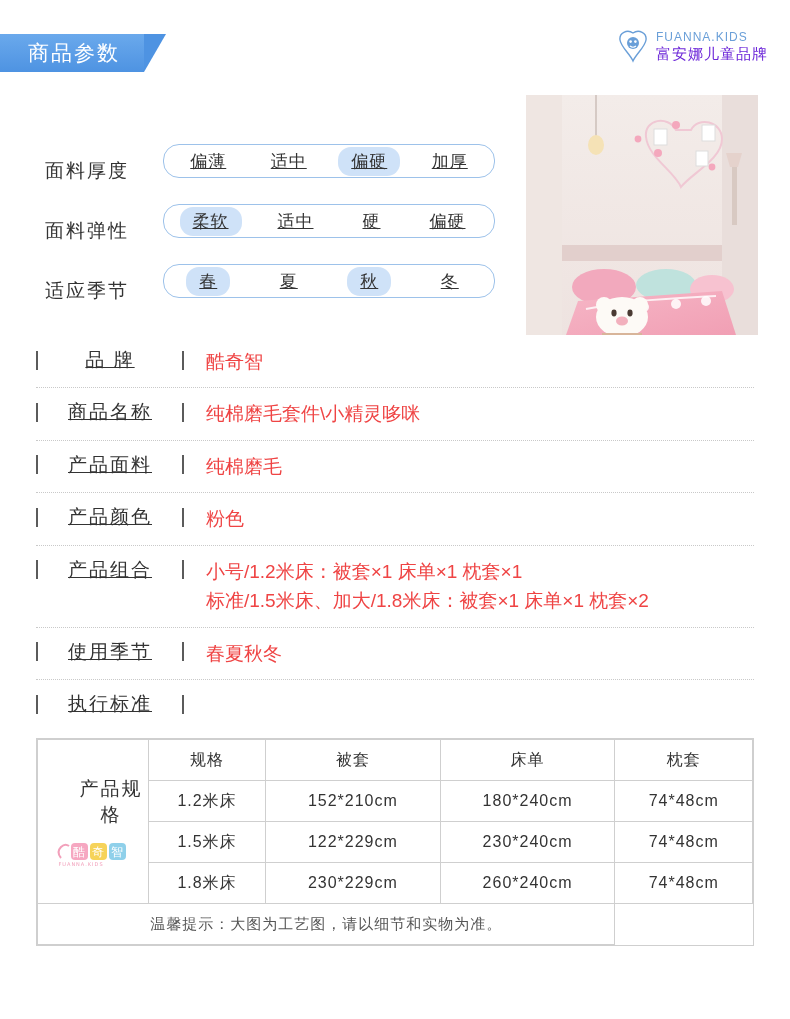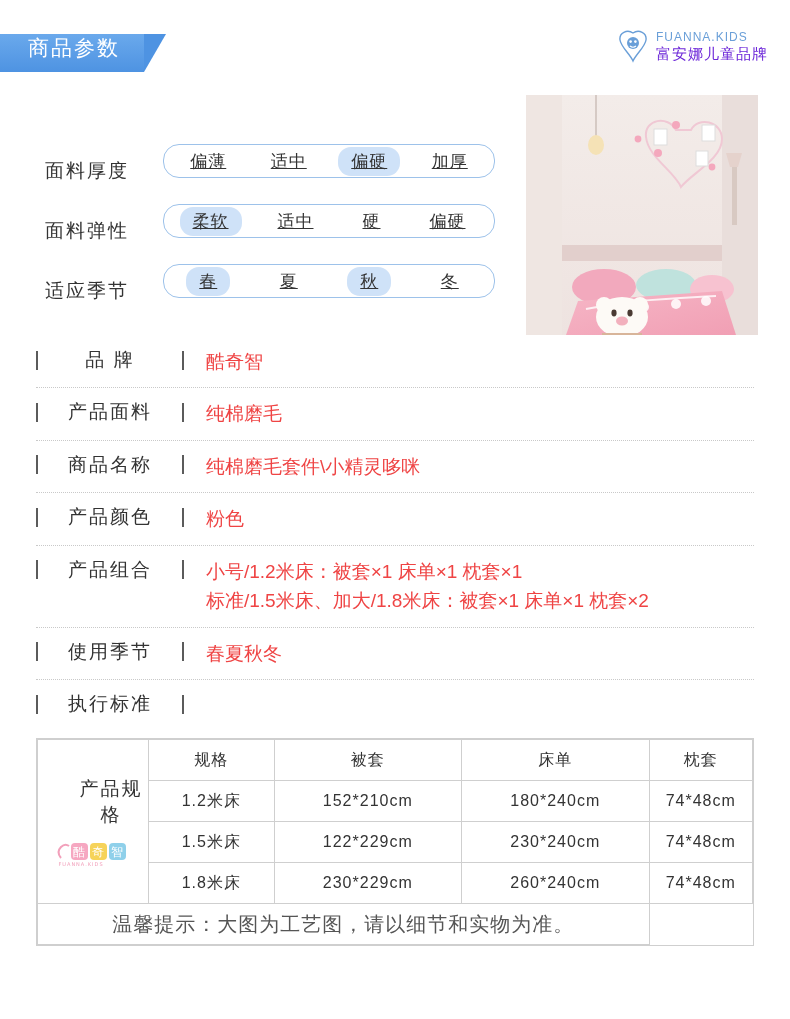--- a/index.html
+++ b/index.html
@@ -25,21 +25,21 @@
     position: absolute;
     left: 0;
     top: 34px;
     height: 38px;
     background: #5a9ee8;
     background: linear-gradient(#6aa9ec, #4e93e2);
     color: #fff;
     font-size: 21px;
     letter-spacing: 2px;
     display: flex;
-    align-items: flex-start;
+    align-items: center;
     padding: 0 24px 0 28px;
   }
   .header-tab-notch {
     position: absolute;
     left: 100%;
     top: 0;
     width: 0;
     height: 0;
     border-top: 38px solid #4e93e2;
     border-right: 22px solid transparent;
@@ -140,20 +140,21 @@
   .spec-row:last-child { border-bottom: none; align-items: center; }
   .spec-key {
     width: 148px;
     flex: 0 0 148px;
     font-size: 19px;
     color: #333;
     display: flex;
     align-items: center;
     justify-content: space-between;
     letter-spacing: 2px;
+    text-decoration: underline;
   }
   .bar {
     display: inline-block;
     width: 2px;
     height: 19px;
     background: #5b5b5b;
     flex: 0 0 2px;
   }
   .spec-key-text {
     flex: 1;
@@ -201,21 +202,21 @@
     display: block;
     margin-bottom: 10px;
     padding-left: 36px;
   }
   .kid-logo {
     display: flex;
     justify-content: center;
   }
   .note-row td {
     height: 44px;
-    font-size: 20px;
+    font-size: 15px;
     color: #555;
     letter-spacing: 1px;
   }
 </style>
 </head>
 <body>
 
 <div class="header">
   <div class="header-tab">
     <span>商品参数</span>
@@ -332,33 +333,33 @@
       <span class="bar"></span>
       <span class="spec-key-text">品 牌</span>
       <span class="bar"></span>
     </div>
     <div class="spec-val">酷奇智</div>
   </div>
 
   <div class="spec-row">
     <div class="spec-key">
       <span class="bar"></span>
+      <span class="spec-key-text">商品名称</span>
+      <span class="bar"></span>
+    </div>
+    <div class="spec-val">纯棉磨毛套件\小精灵哆咪</div>
+  </div>
+
+  <div class="spec-row">
+    <div class="spec-key">
+      <span class="bar"></span>
       <span class="spec-key-text">产品面料</span>
       <span class="bar"></span>
     </div>
     <div class="spec-val">纯棉磨毛</div>
-  </div>
-
-  <div class="spec-row">
-    <div class="spec-key">
-      <span class="bar"></span>
-      <span class="spec-key-text">商品名称</span>
-      <span class="bar"></span>
-    </div>
-    <div class="spec-val">纯棉磨毛套件\小精灵哆咪</div>
   </div>
 
   <div class="spec-row">
     <div class="spec-key">
       <span class="bar"></span>
       <span class="spec-key-text">产品颜色</span>
       <span class="bar"></span>
     </div>
     <div class="spec-val">粉色</div>
   </div>

